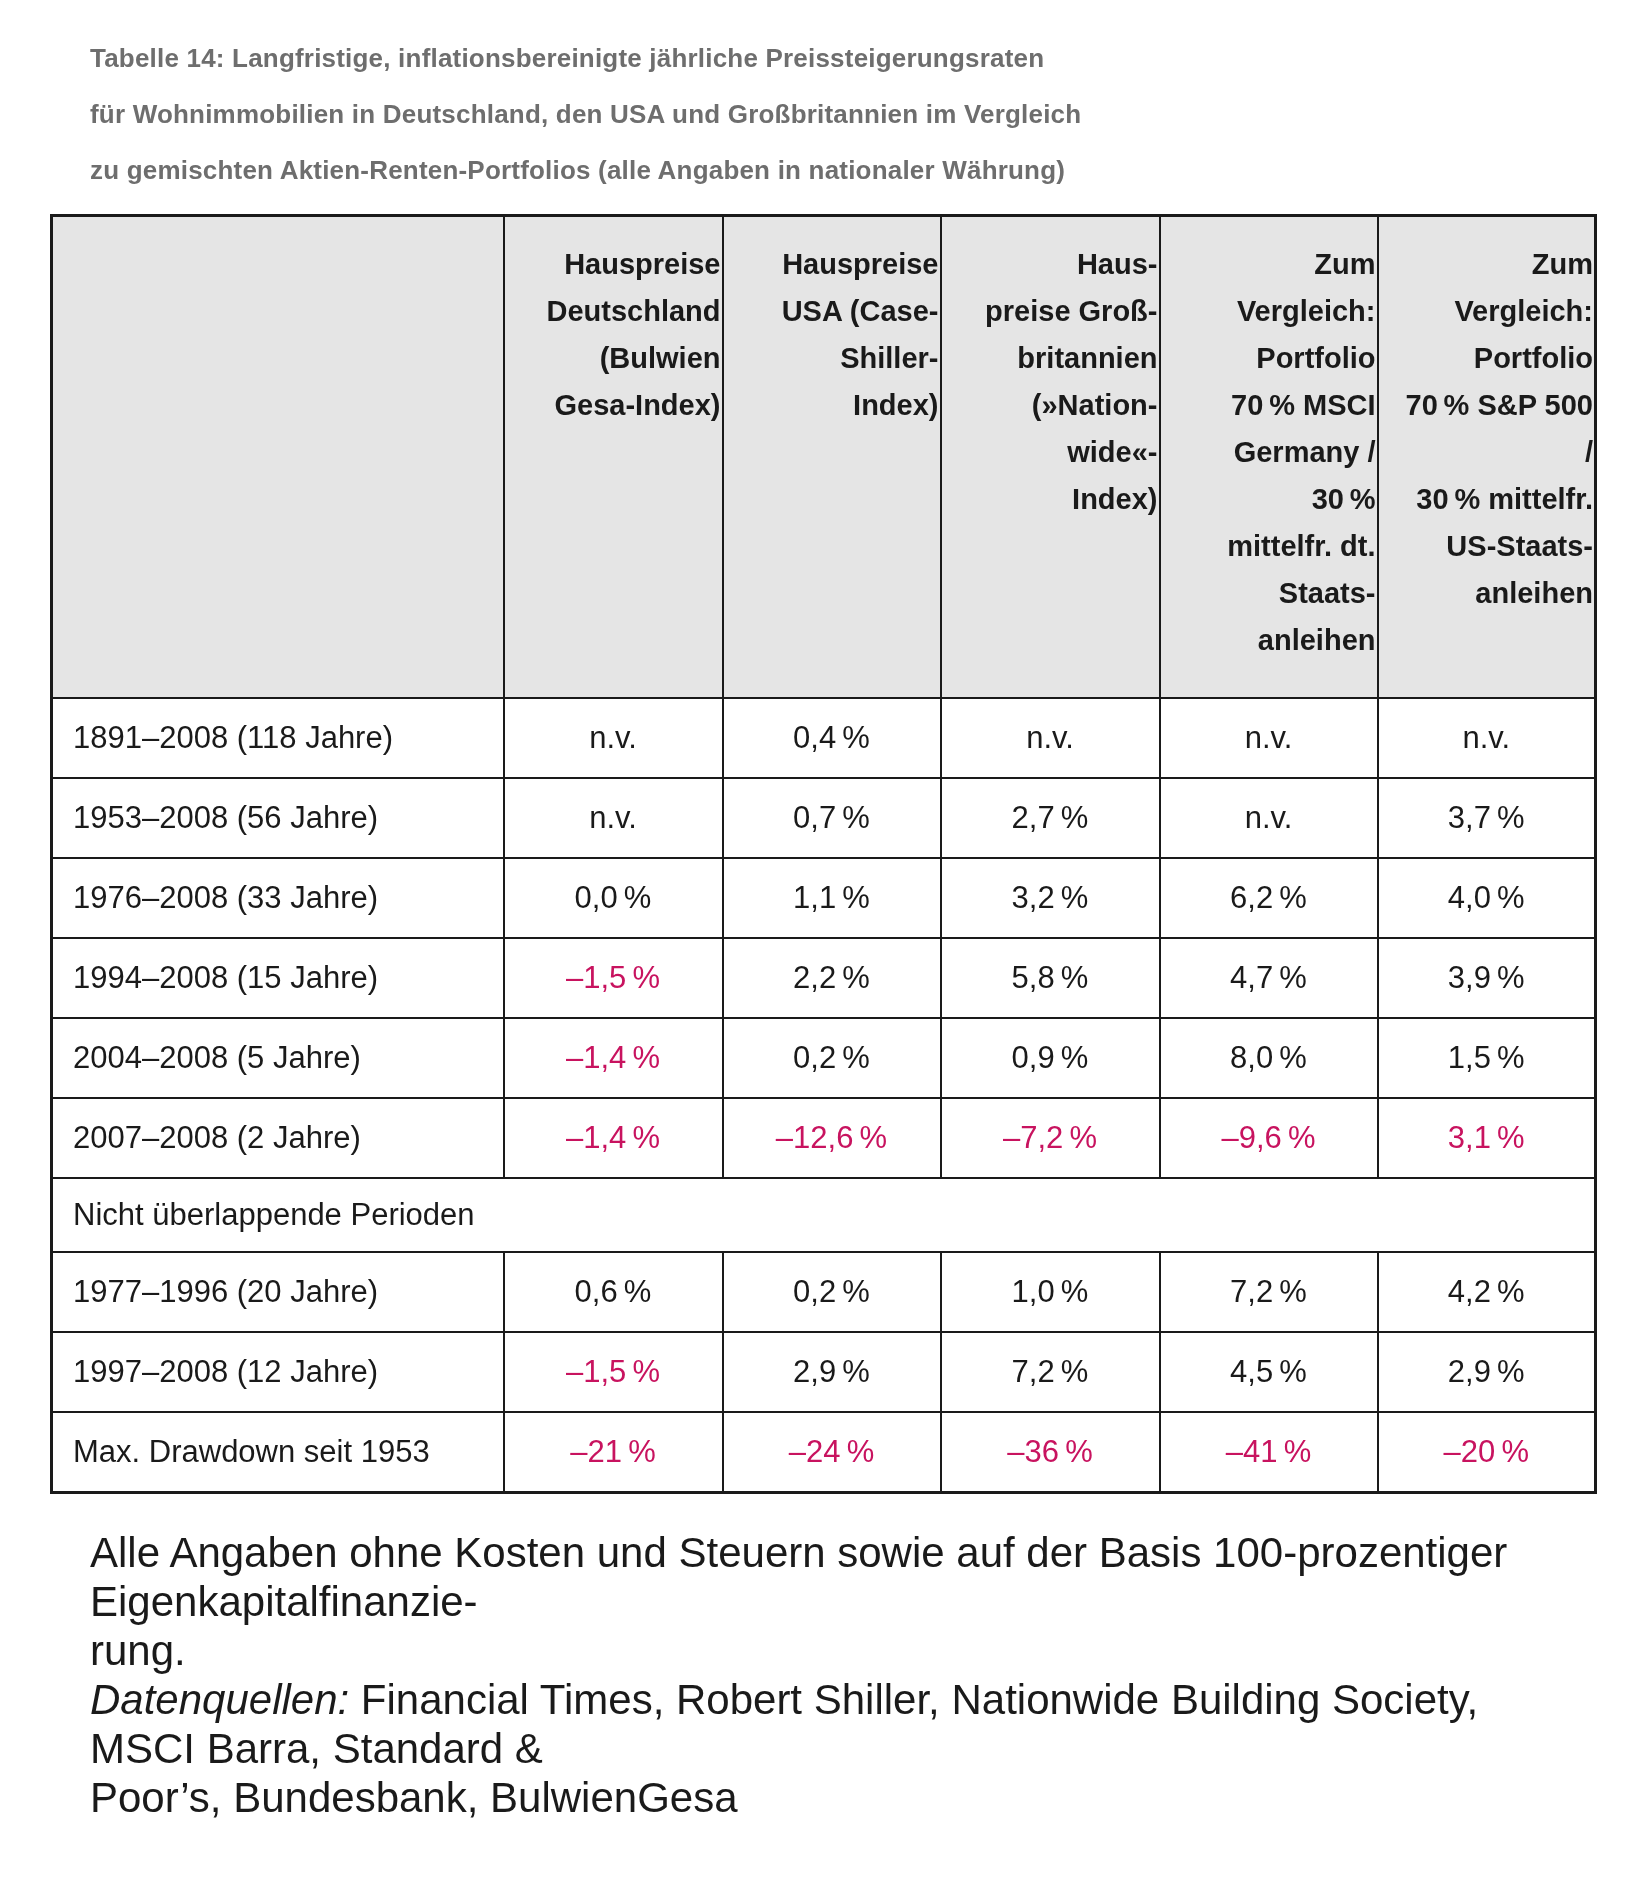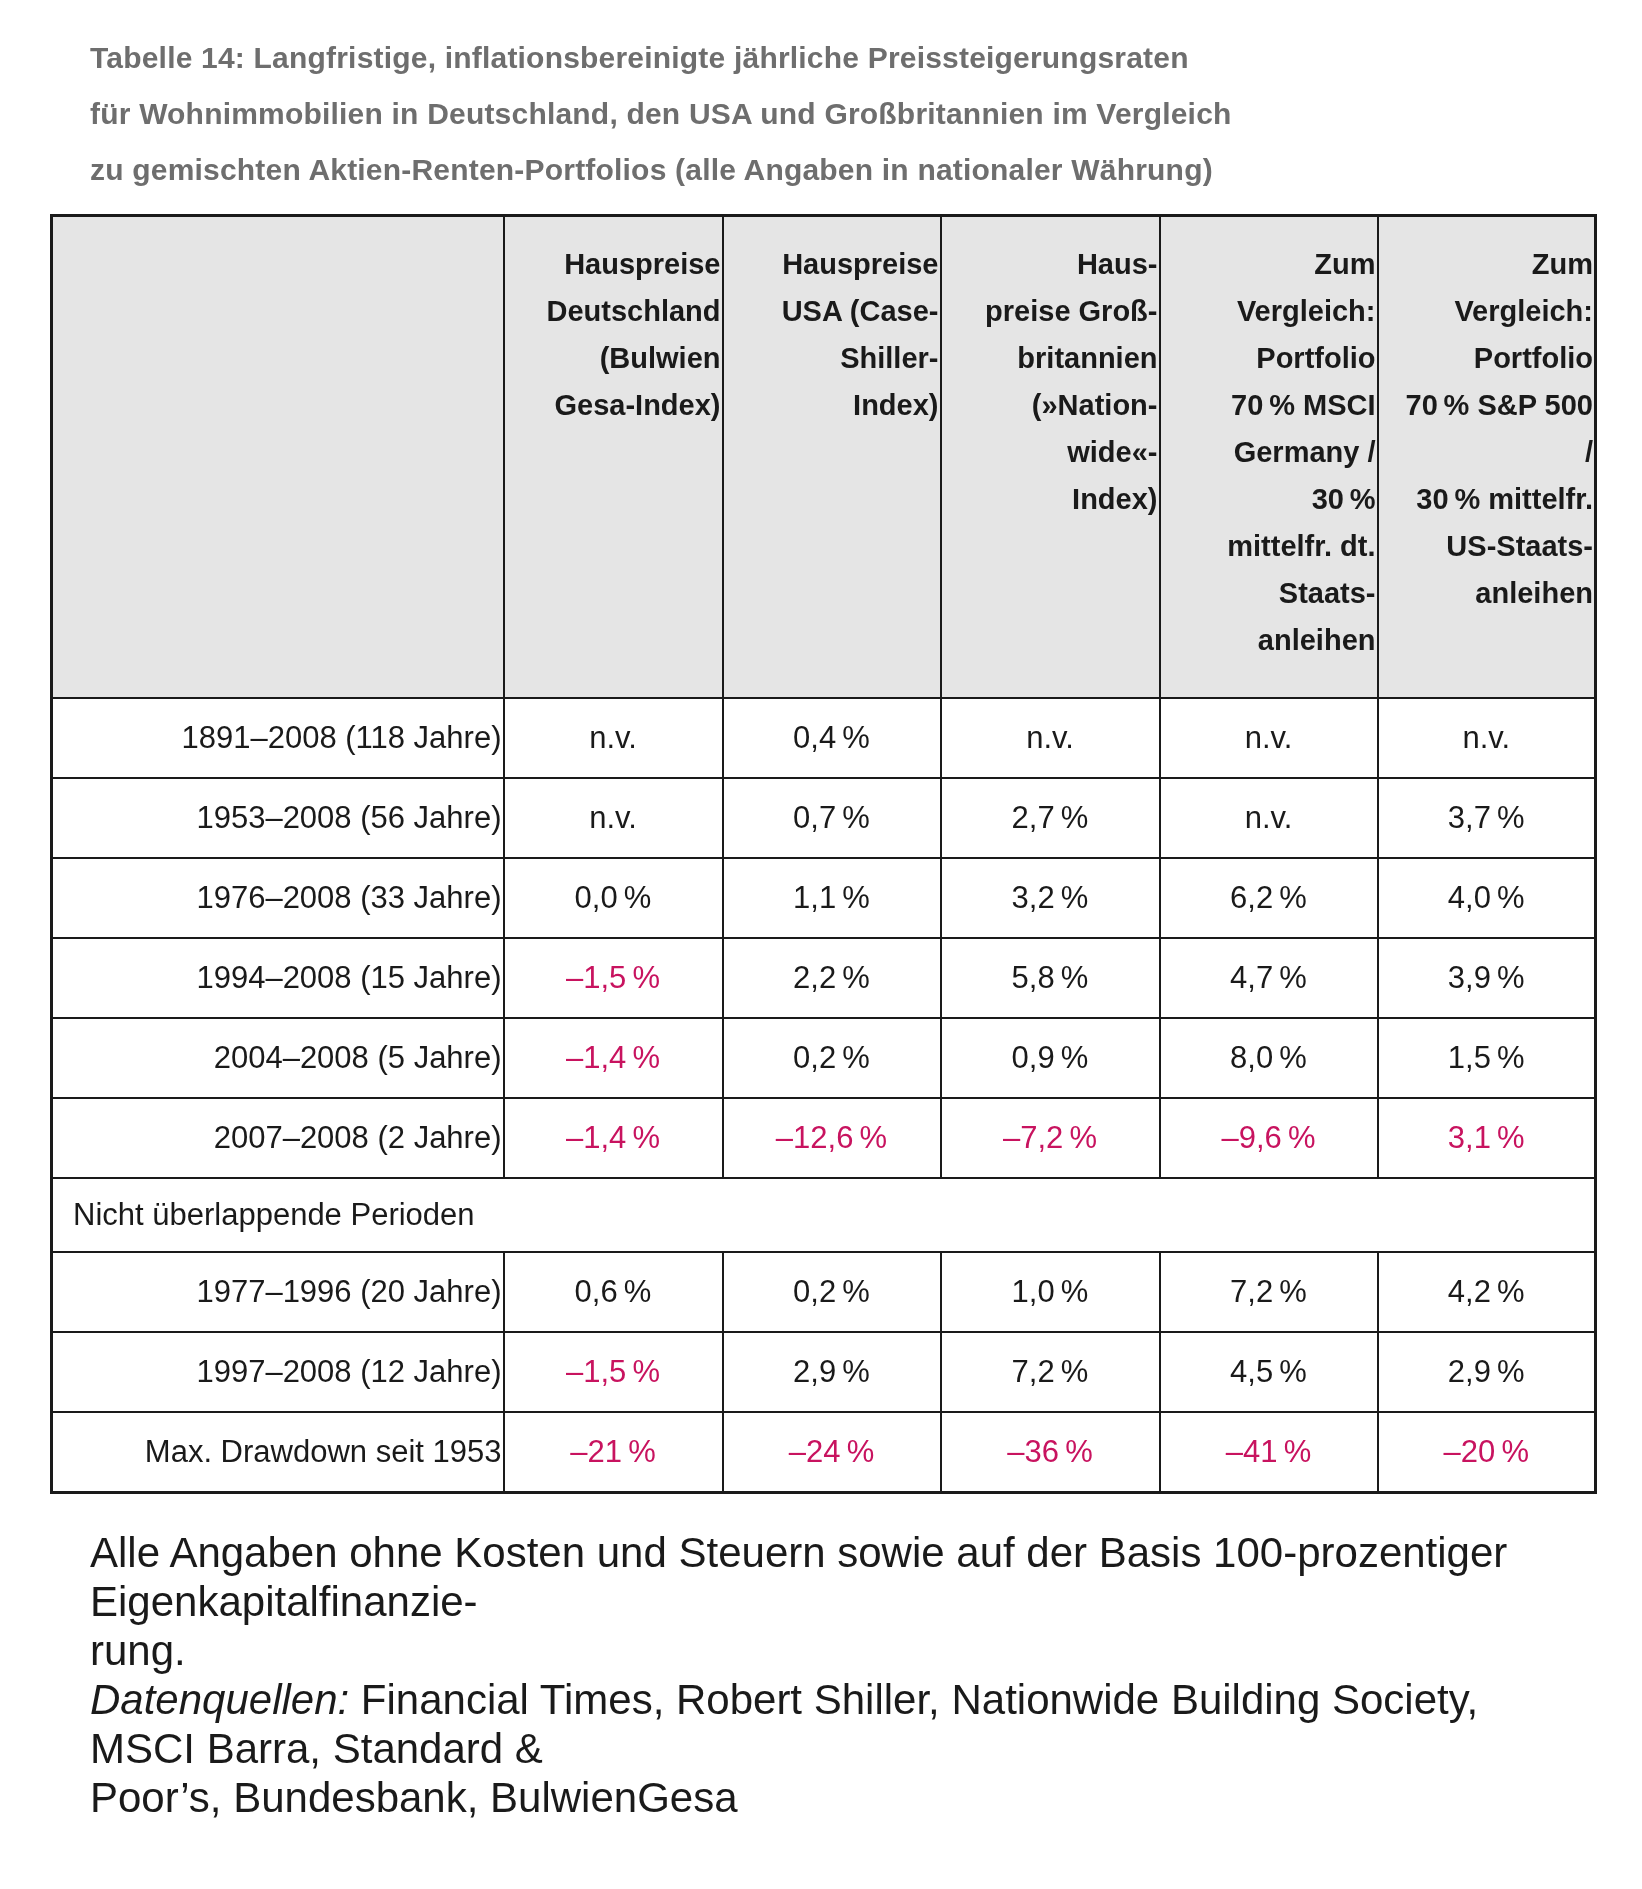--- a/index.html
+++ b/index.html
@@ -12,21 +12,21 @@
   html, body { margin: 0; padding: 0; }
   body {
     width: 1642px; height: 1889px;
     background: #ffffff;
     font-family: "Liberation Sans", sans-serif;
     color: #1a1a1a;
     overflow: hidden;
   }
   .title {
     margin: 30px 60px 0 90px;
-    font-size: 30px;
+    font-size: 26px;
     font-weight: bold;
     color: var(--title_gray);
     line-height: 56px;
     white-space: pre-line;
     letter-spacing: 0.2px;
   }
   table.data-table {
     border-collapse: collapse;
     table-layout: fixed;
     width: 1544px;
@@ -53,21 +53,21 @@
     text-align: left;
     padding-left: 20px;
     font-weight: normal;
   }
   .data-table td {
     height: 76px;
     font-size: 31px;
     vertical-align: middle;
   }
   .data-table td.label-cell {
-    text-align: right;
+    text-align: left;
     padding-left: 20px;
   }
   .data-table td.value-cell {
     text-align: center;
   }
   .pink { color: var(--accent); }
   .footnotes {
     margin: 34px 60px 0 90px;
     font-size: 42px;
     line-height: 49px;

